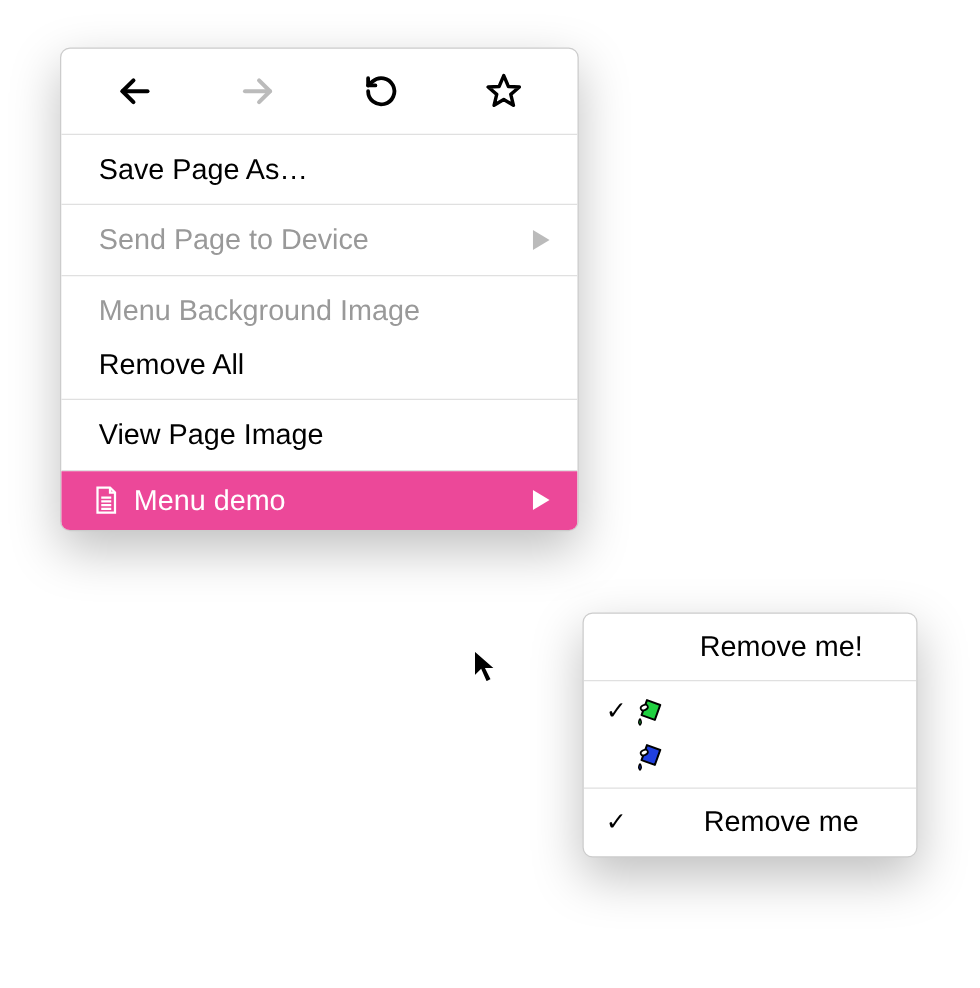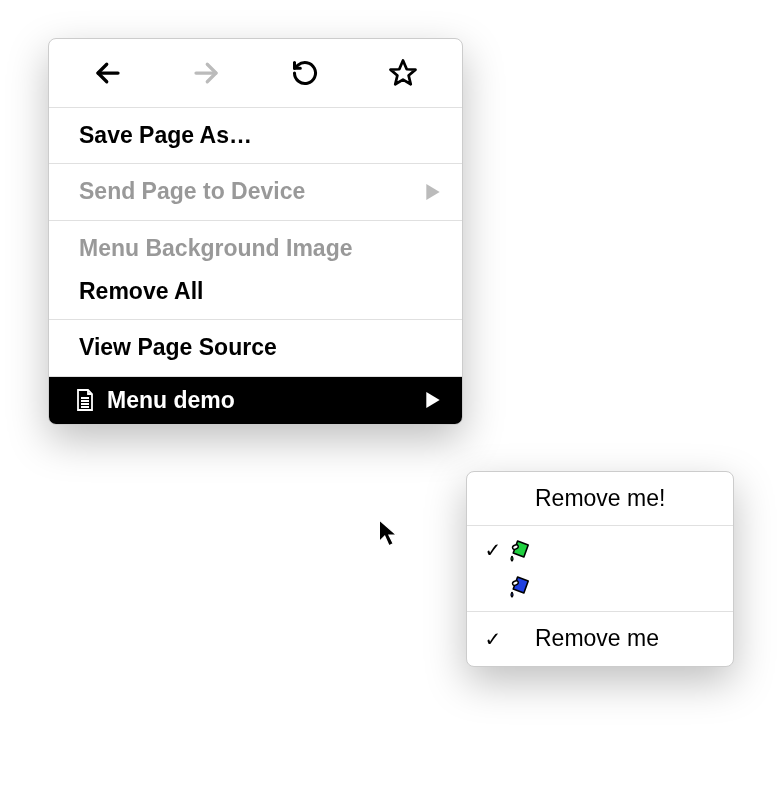--- a/index.html
+++ b/index.html
@@ -41,38 +41,37 @@
   }
   .menu-item {
     display: flex;
     align-items: center;
     padding: 5px 22px 5px 30px;
     font-size: 23px;
     line-height: 1.45;
     color: #000;
     cursor: pointer;
     min-height: 36px;
-    font-weight: bold;
   }
   .menu-item.disabled {
     color: #999;
   }
   .menu-item .label {
     flex: 1;
   }
   .menu-item .sub-arrow {
     margin-left: auto;
   }
   .group {
     padding: 6px 0;
     border-bottom: 1px solid #e0e0e0;
   }
   .group.last { border-bottom: none; }
   .menu-item.selected {
-    background: #000000;
+    background: #ec4899;
     color: #fff;
   }
   .menu-item.selected .doc-icon svg path,
   .menu-item.selected .doc-icon svg line { stroke: #fff; }
   .doc-icon {
     width: 24px;
     display: flex;
     align-items: center;
     justify-content: center;
     margin-right: 10px;
@@ -80,22 +79,23 @@
   }
   .cursor {
     position: absolute;
     left: 378px;
     top: 519px;
     pointer-events: none;
   }
   
   .sub-menu {
     left: 466px;
-    top: 471px;
+    top: 490px;
     width: 268px;
+    text-align: center;
   }
   .sub-item {
     display: flex;
     align-items: center;
     font-size: 23px;
     line-height: 1.45;
     padding: 4px 18px 4px 14px;
     min-height: 36px;
     cursor: pointer;
   }
@@ -176,21 +176,21 @@
     <div class="menu-item disabled">
       <span class="label">Menu Background Image</span>
     </div>
     <div class="menu-item">
       <span class="label">Remove All</span>
     </div>
   </div>
 
   <div class="group">
     <div class="menu-item">
-      <span class="label">View Page Source</span>
+      <span class="label">View Page Image</span>
     </div>
   </div>
 
 
   <div class="group last" style="padding:0;">
     <div class="menu-item selected" style="padding-top:7px;padding-bottom:7px;">
       <span class="doc-icon">
         <svg width="20" height="24" viewBox="0 0 20 24" fill="none" stroke="#000" stroke-width="1.8">
             <path d="M3 2 h10 l4 4 v16 h-14 z"></path>
             <path d="M13 2 v4 h4"></path>

